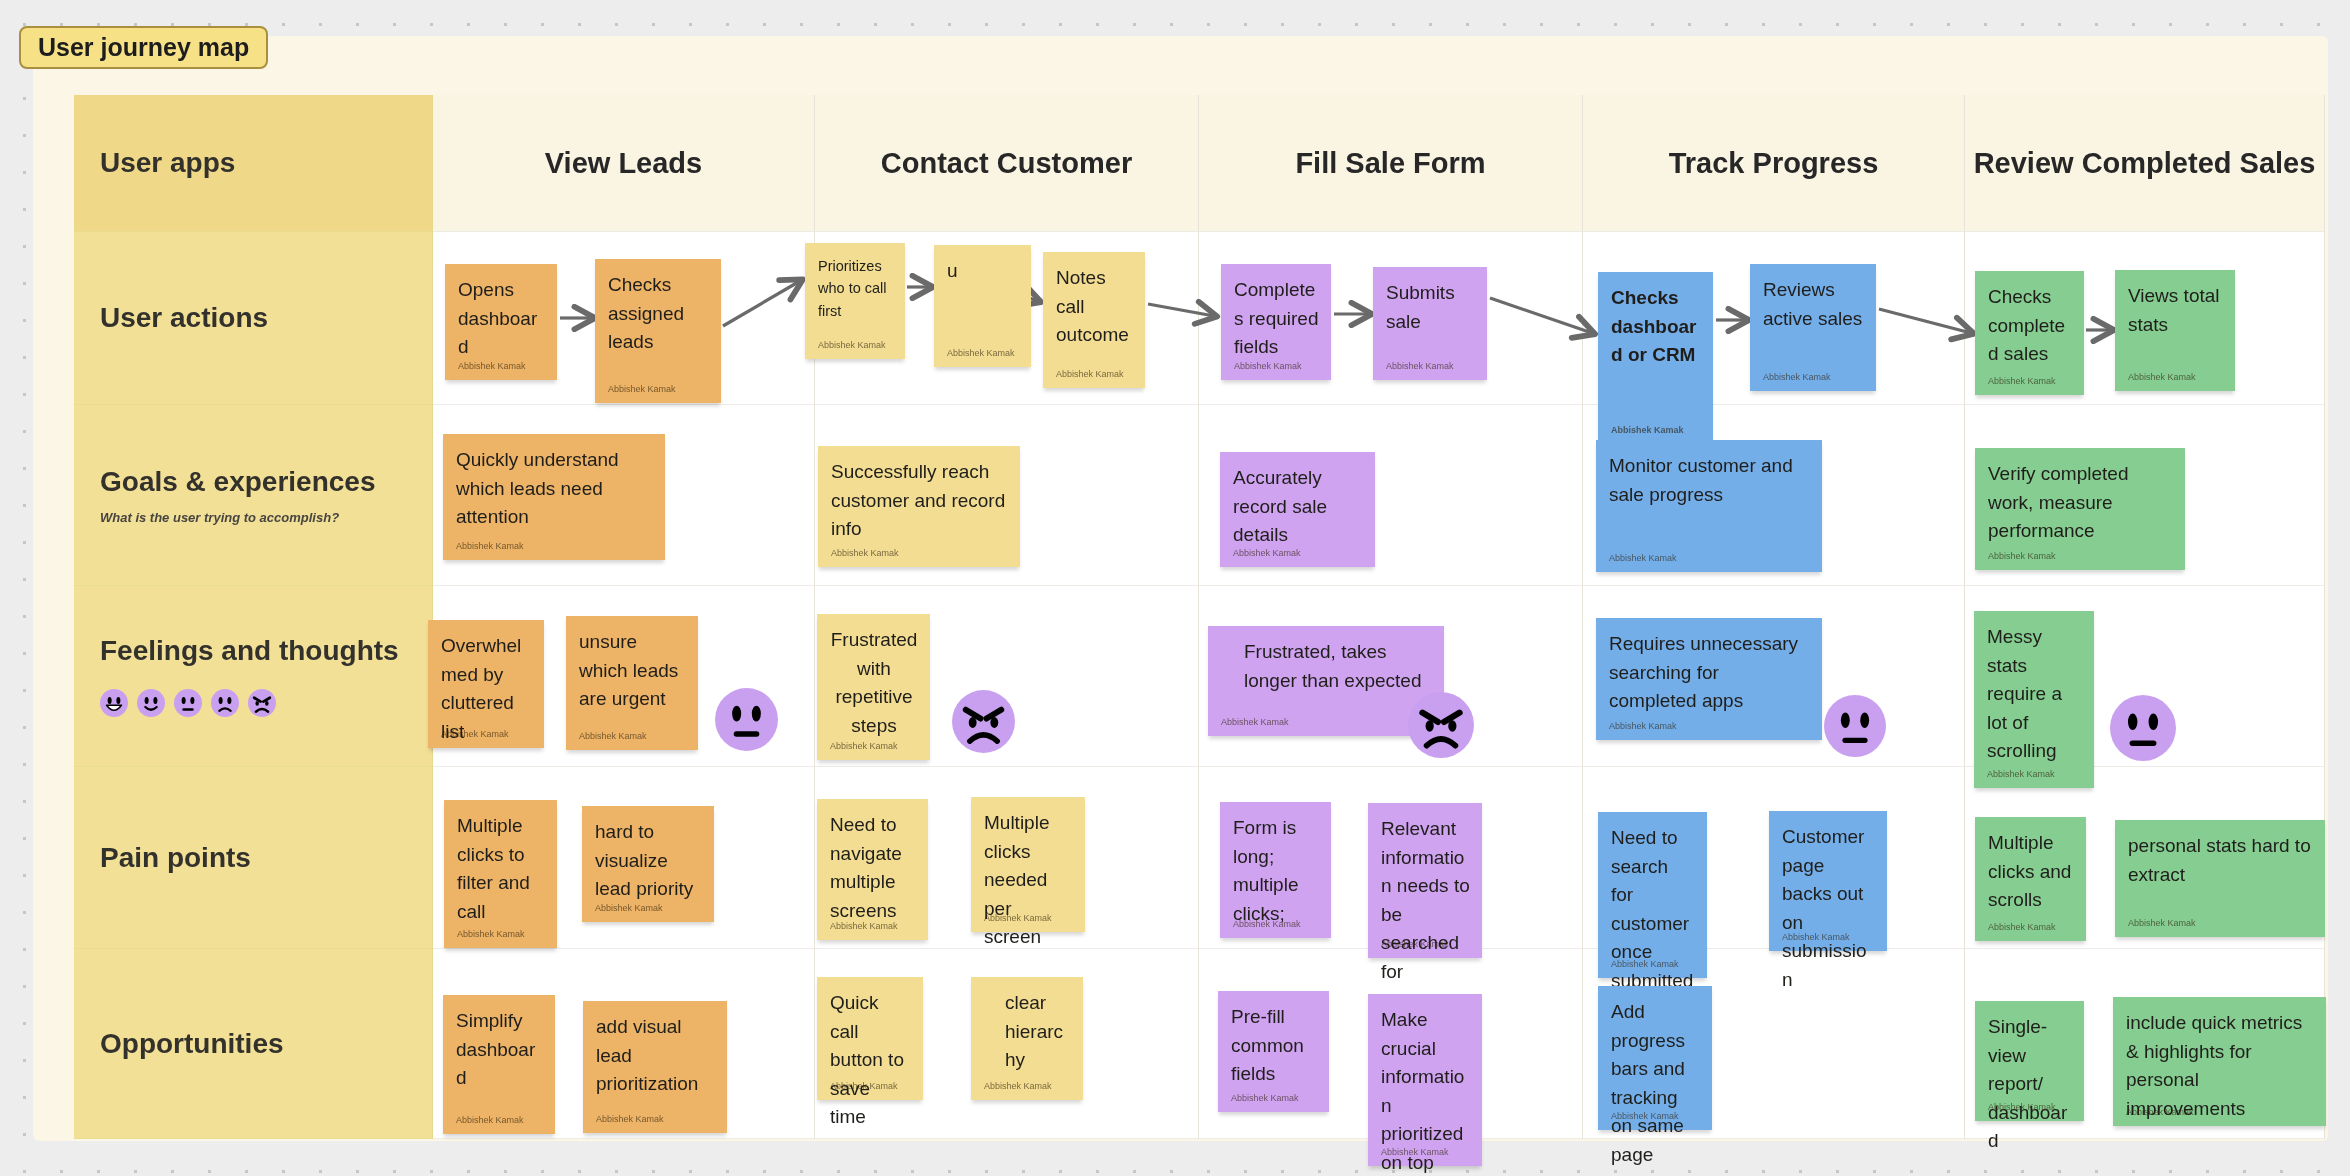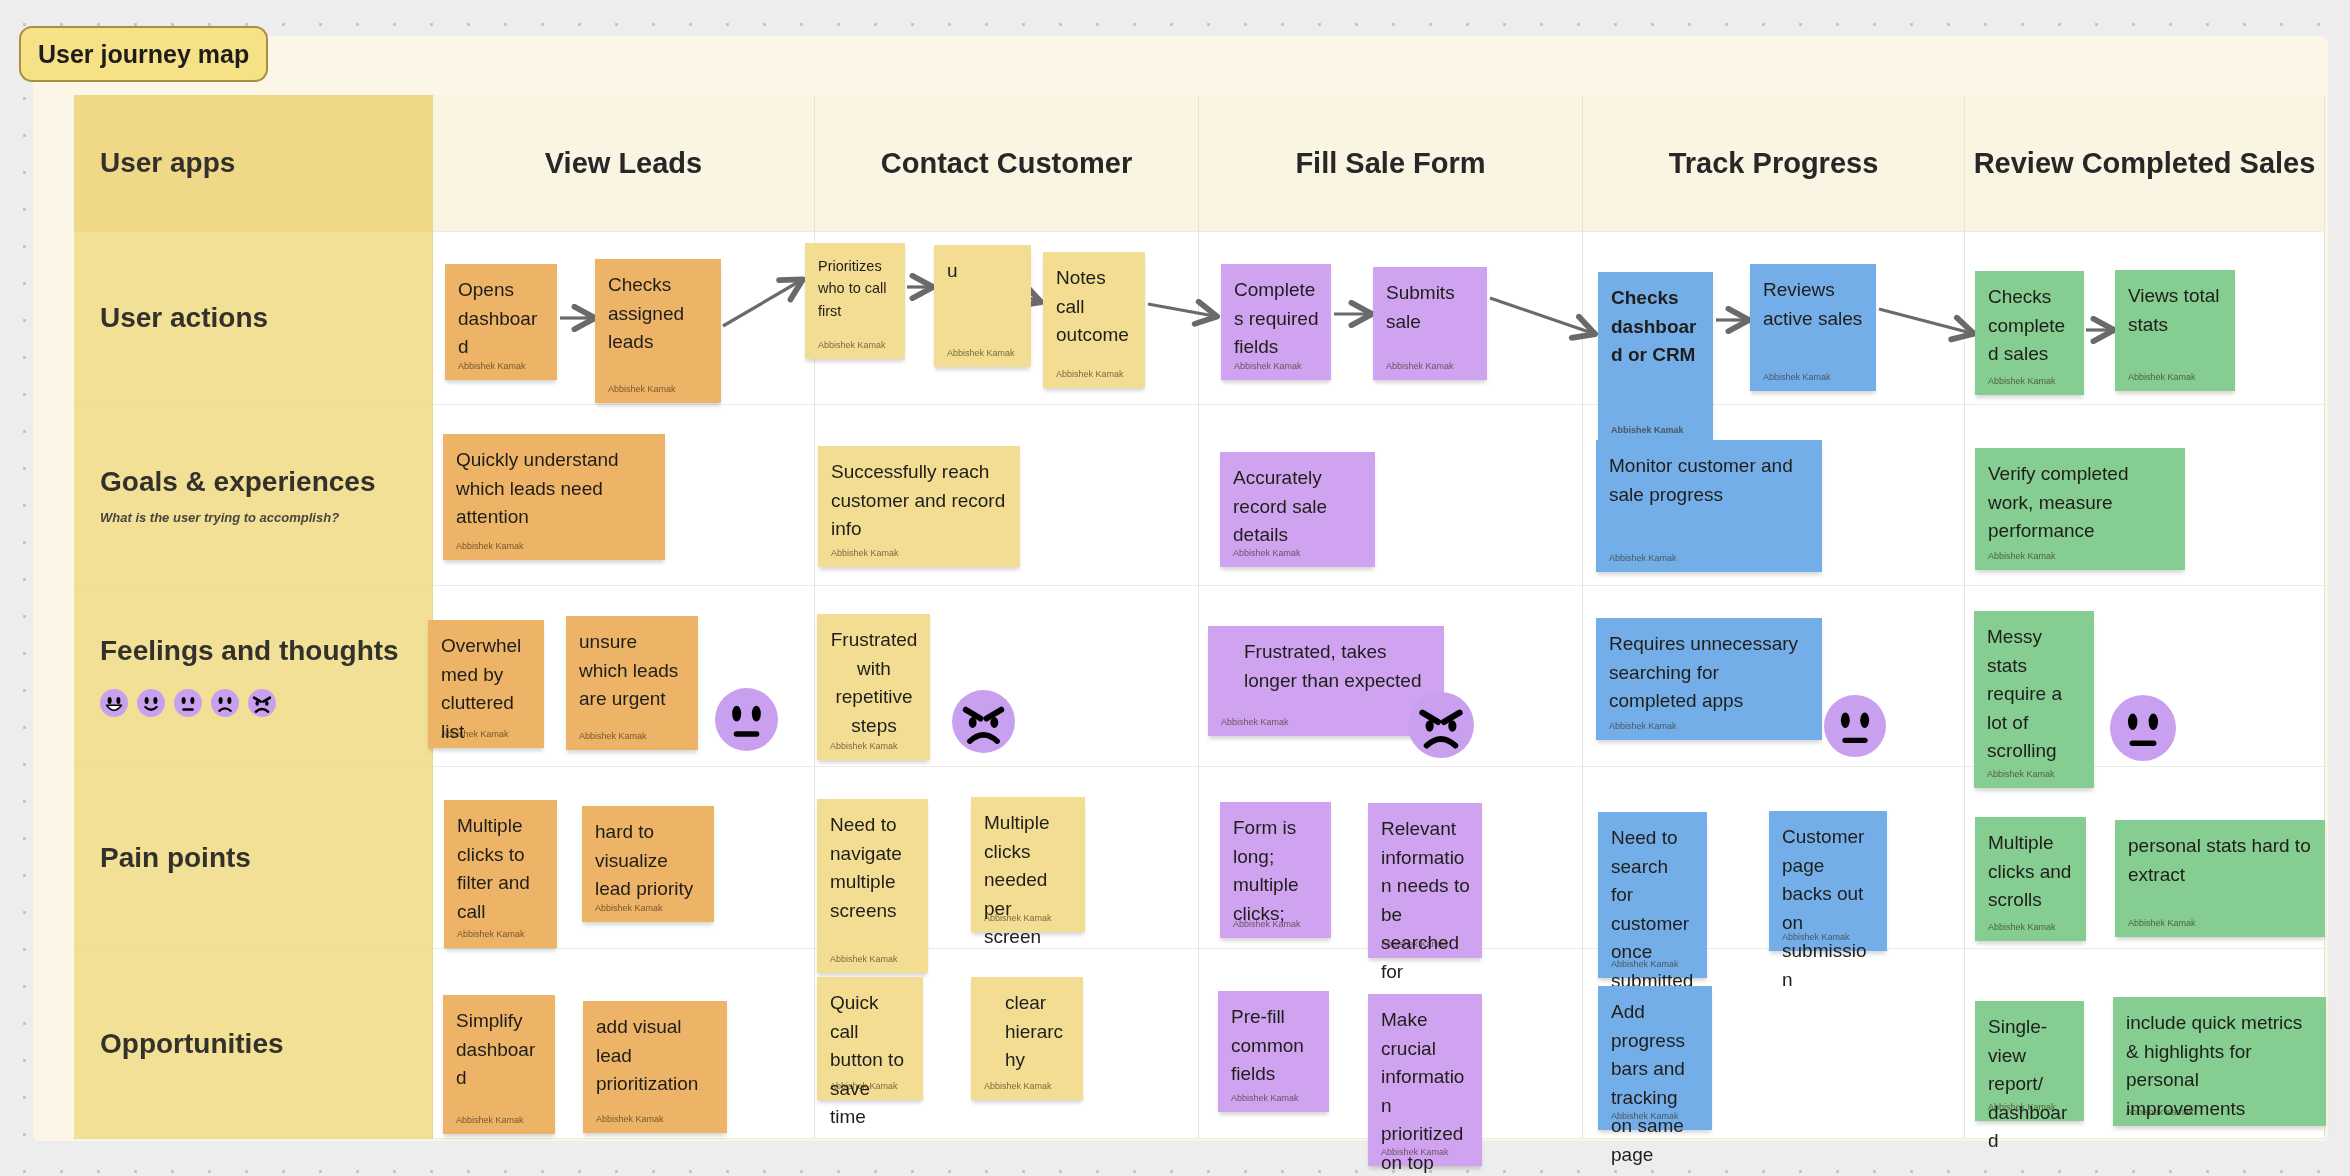--- a/index.html
+++ b/index.html
@@ -9,22 +9,22 @@
     background-color:#ededed;
     background-image:radial-gradient(circle, #c6c6c6 1.5px, transparent 1.8px);
     background-size:37px 37px;
     background-position:6px 6px;
   }
   .board{
     position:absolute;left:33px;top:36px;width:2295px;height:1105px;
     background:#fbf6e6;border-radius:6px;
   }
   .badge{
-    position:absolute;left:19px;top:26px;height:56px;
-    background:#f7e187;border:2.5px solid #a98f3f;border-radius:13px;
+    position:absolute;left:19px;top:26px;height:43px;
+    background:#f7e187;border:2.5px solid #a98f3f;border-radius:8px;
     display:flex;align-items:center;padding:0 17px;box-sizing:border-box;
     font-size:25px;font-weight:700;color:#1d1d1d;z-index:30;
   }
   .journey-table{
     position:absolute;left:74px;top:95px;width:2251px;height:1044px;
     display:grid;
     grid-template-columns:359px 382px 384px 384px 382px 360px;
     grid-template-rows:137px 173px 181px 181px 182px 190px;
     z-index:1;
   }
@@ -282,21 +282,21 @@
       <div class="author">Abbishek Kamak</div>
     </div>
     <div class="sticky" style="left: 444px; top: 800px; width: 113px; height: 148px; background: rgb(237, 179, 102);">
       <div>Multiple clicks to filter and call</div>
       <div class="author">Abbishek Kamak</div>
     </div>
     <div class="sticky" style="left: 582px; top: 806px; width: 132px; height: 116px; background: rgb(237, 179, 102);">
       <div>hard to visualize lead priority</div>
       <div class="author">Abbishek Kamak</div>
     </div>
-    <div class="sticky" style="left: 817px; top: 799px; width: 111px; height: 174px; background: rgb(243, 221, 146);">
+    <div class="sticky" style="left: 817px; top: 799px; width: 111px; height: 141px; background: rgb(243, 221, 146);">
       <div>Need to navigate multiple screens</div>
       <div class="author">Abbishek Kamak</div>
     </div>
     <div class="sticky" style="left: 971px; top: 797px; width: 114px; height: 135px; background: rgb(243, 221, 146);">
       <div>Multiple clicks needed per screen</div>
       <div class="author">Abbishek Kamak</div>
     </div>
     <div class="sticky" style="left: 1220px; top: 802px; width: 111px; height: 136px; background: rgb(207, 163, 240);">
       <div>Form is long; multiple clicks;</div>
       <div class="author">Abbishek Kamak</div>

